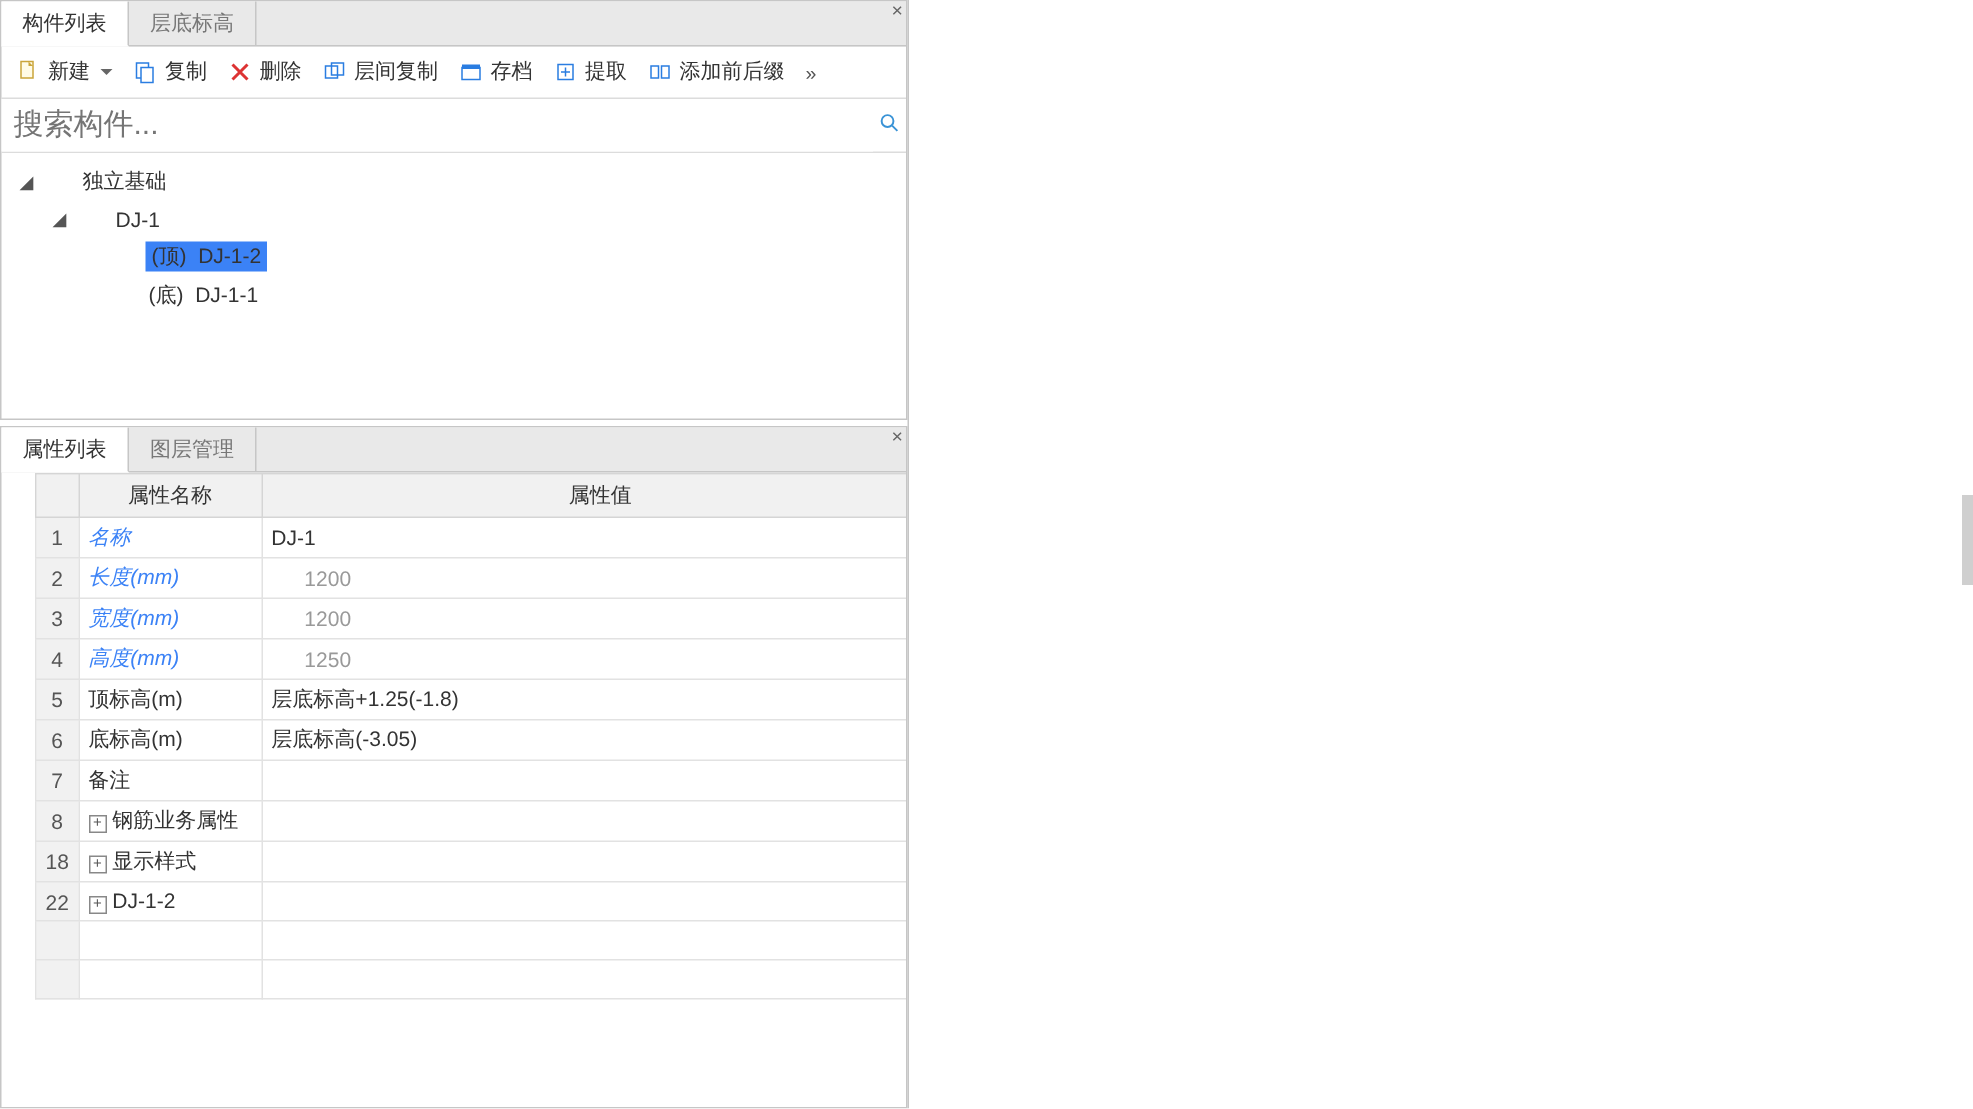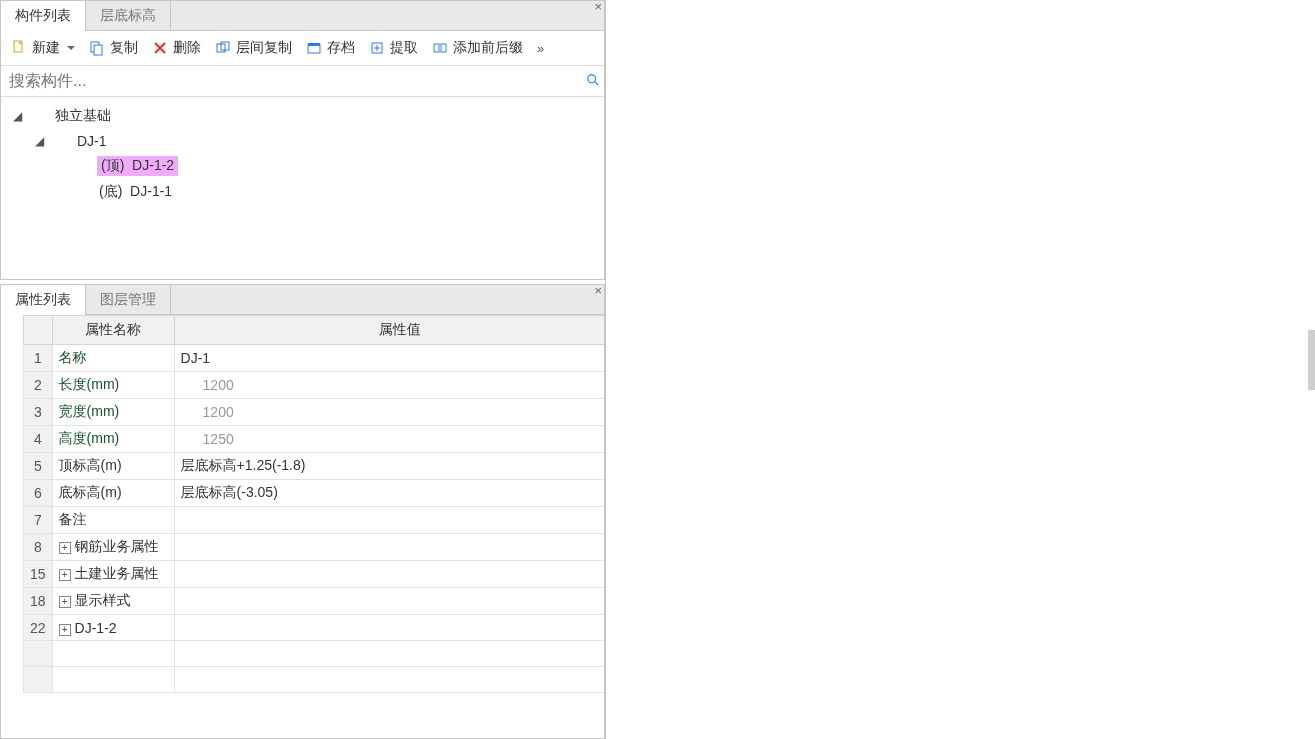--- a/index.html
+++ b/index.html
@@ -14,42 +14,42 @@
 .panel-header .close { position: absolute; right: 2px; top: -2px; font-size: 13px; color: #666; cursor: pointer; }
 .tab { padding: 6px 14px 5px; border-right: 1px solid #c6c6c6; cursor: pointer; color: #777; background: #e9e9e9; }
 .tab.active { background: #fff; color: #333; border-bottom: 1px solid #fff; margin-bottom: -1px; }
 .toolbar { display: flex; align-items: center; padding: 4px 4px; border-bottom: 1px solid #dcdcdc; gap: 2px; }
 .tbtn { display: inline-flex; align-items: center; gap: 5px; padding: 4px 6px; cursor: pointer; color: #333; border-radius: 2px; }
 .tbtn .icon { width: 16px; height: 16px; display: inline-block; }
 .dropdown-caret { width:0;height:0;border-left:4px solid transparent;border-right:4px solid transparent;border-top:4px solid #666;margin-left:2px;}
 .chev-more { font-size: 13px; color: #555; padding: 4px 6px; cursor: pointer; }
 
 .searchbar { display: flex; align-items: center; border-bottom: 1px solid #dcdcdc; }
-.searchbar input { flex: 1; border: none; padding: 6px 8px; font-size: 16px; outline: none; color: #555; }
+.searchbar input { flex: 1; border: none; padding: 6px 8px; font-size: 20px; outline: none; color: #555; }
 .searchbar .search-icon { width: 22px; text-align: center; color: #3a93d6; cursor: pointer; }
 
 .tree { padding: 6px 0 6px 8px; height: 158px; overflow: auto; }
 .tree-row { display: flex; align-items: center; padding: 3px 4px; cursor: pointer; }
 .tree-caret { width: 12px; font-size: 12px; color: #555; user-select: none; }
 .tree-indent-1 { padding-left: 26px; }
 .tree-indent-2 { padding-left: 60px; }
-.tree-row.selected .tree-label { background: #f0abfc; padding: 1px 4px; }
+.tree-row.selected .tree-label { background: #3b82f6; padding: 1px 4px; }
 .tree-label { padding: 1px 2px; margin-left: 28px; }
 
 #components-panel { height: 280px; }
 #properties-panel { flex: 1; margin-top: 4px; }
 
 
 .prop-grid { flex: 1; overflow: auto; }
 .prop-table { width: 100%; border-collapse: collapse; font-size: 14px; margin-left: 22px; }
 .prop-table th { background: #f1f1f1; font-weight: normal; border: 1px solid #d5d5d5; padding: 5px 6px; text-align: center; }
 .prop-table td { border: 1px solid #e2e2e2; padding: 4px 6px; height: 26px; }
 .prop-table td.rownum { width: 28px; background: #f1f1f1; text-align: center; color: #555; cursor: pointer; }
 .prop-table td.name-cell { width: 122px; }
-.prop-table td.name-cell.link { color: #14532d; }
+.prop-table td.name-cell.link { color: #3b82f6; font-style: italic; }
 .prop-table tr.readonly td.val-cell { color: #999; padding-left: 28px; }
 .expander { display:inline-block;width:12px;height:12px;border:1px solid #888; font-size:10px;line-height:10px;text-align:center;margin-right:4px;cursor:pointer;color:#555;}
 
 
 .icon svg { width:16px; height:16px; display:block; }
 
 
 .axis-marker { position:absolute; width:24px;height:24px; border:1px solid #00d000; border-radius:50%; color:#fff; font-size:13px; display:flex; align-items:center; justify-content:center; background:rgba(0,0,0,0);}
 .vp-svg { position:absolute; inset:0; }
 .scroll-hint { position:absolute; right:-1px; top:330px; width:8px; height:60px; background:#cfcfcf; }
@@ -209,25 +209,20 @@
                 <td class="val-cell">层底标高(-3.05)</td>
               </tr>
               <tr>
                 <td class="rownum">7</td>
                 <td class="name-cell">备注</td>
                 <td class="val-cell"></td>
               </tr>
               <tr>
                 <td class="rownum">8</td>
                 <td class="name-cell"><span class="expander">+</span>钢筋业务属性</td>
-                <td class="val-cell" colspan="1"></td>
-              </tr>
-              <tr>
-                <td class="rownum">15</td>
-                <td class="name-cell"><span class="expander">+</span>土建业务属性</td>
                 <td class="val-cell" colspan="1"></td>
               </tr>
               <tr>
                 <td class="rownum">18</td>
                 <td class="name-cell"><span class="expander">+</span>显示样式</td>
                 <td class="val-cell" colspan="1"></td>
               </tr>
               <tr>
                 <td class="rownum">22</td>
                 <td class="name-cell"><span class="expander">+</span>DJ-1-2</td>

